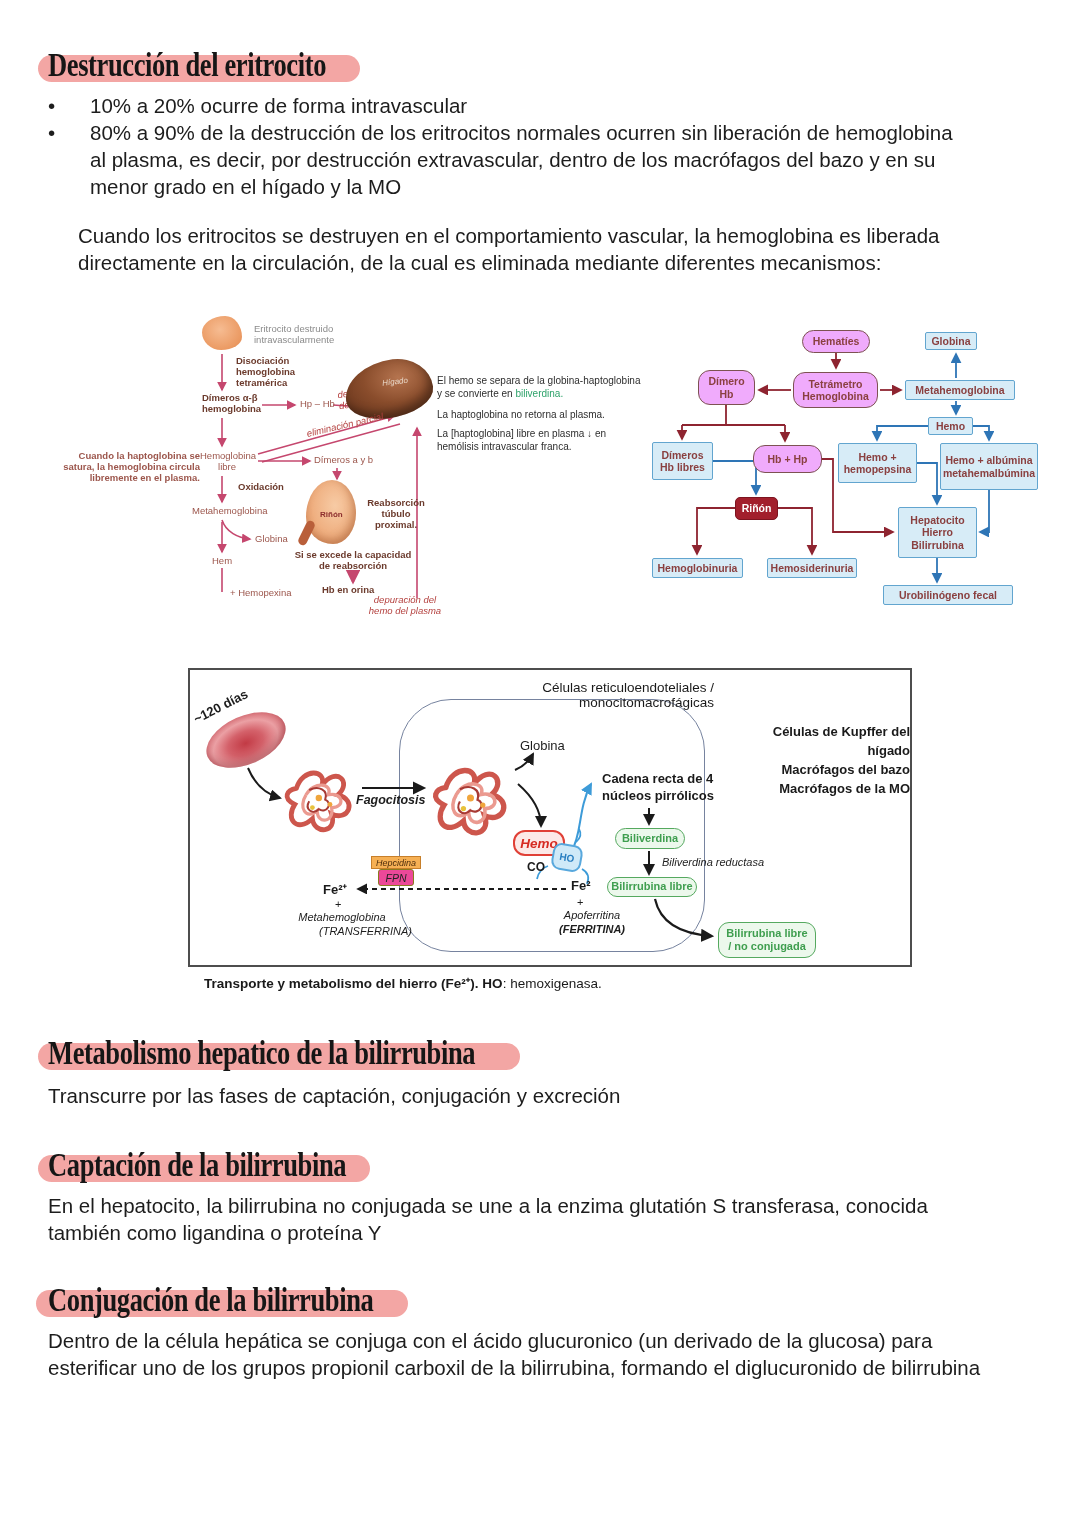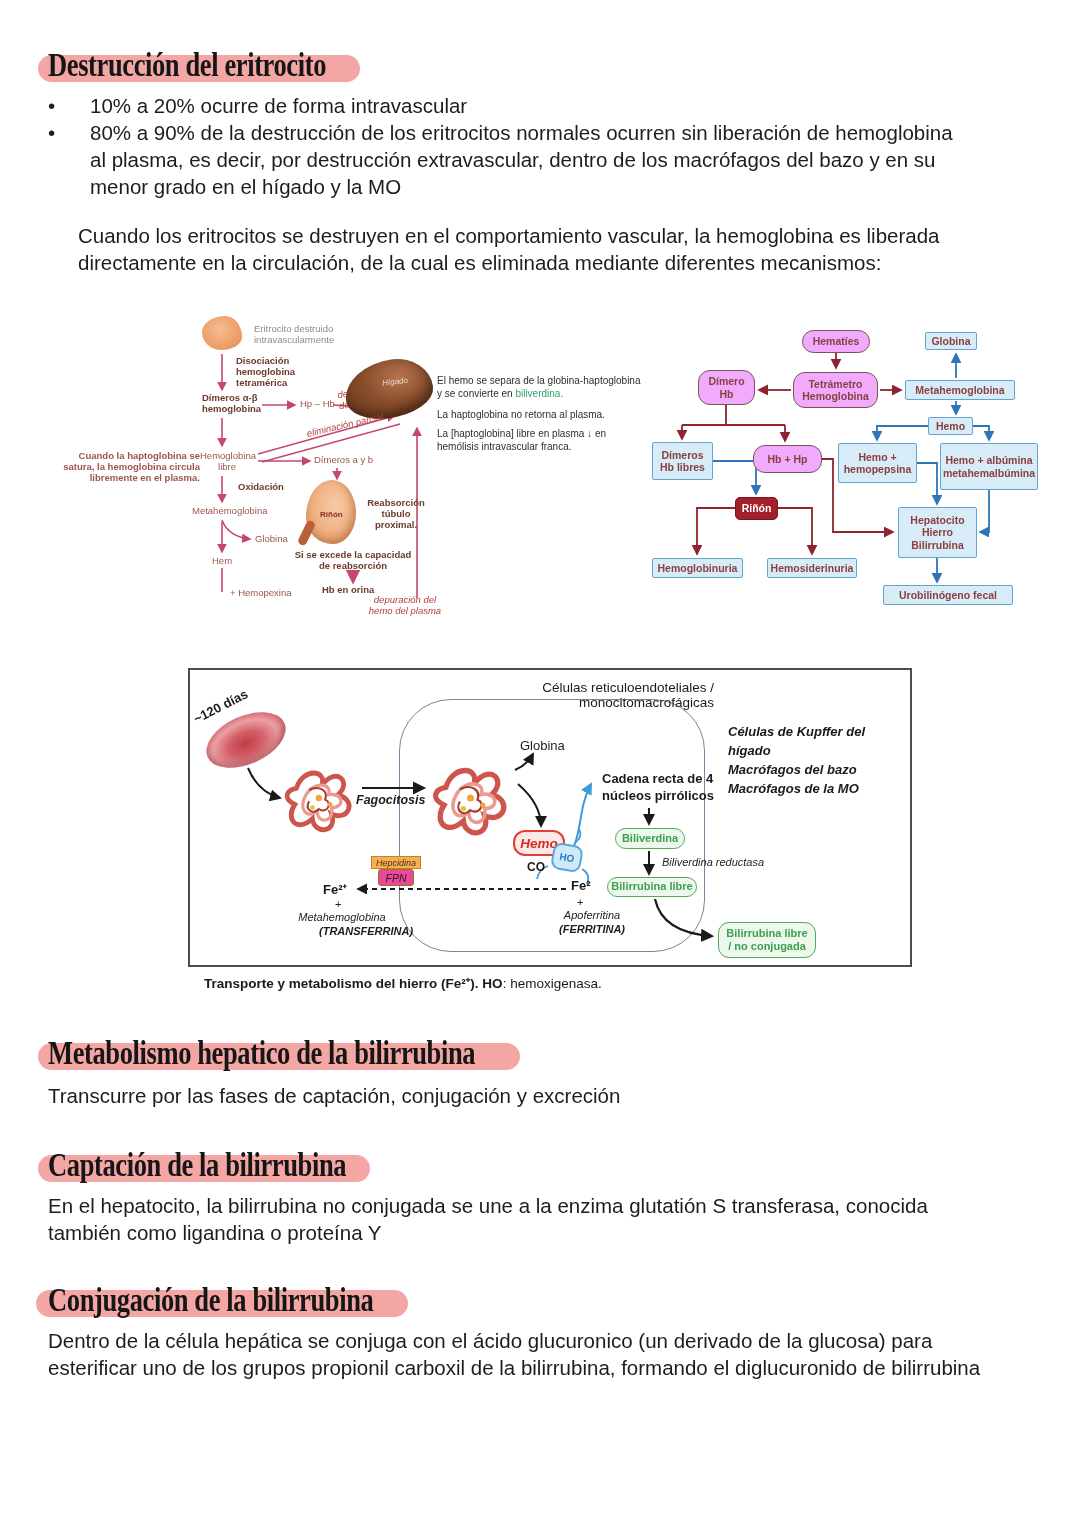--- a/index.html
+++ b/index.html
@@ -175,21 +175,21 @@
   <div class="abs fcbox fcdark" style="left:90px;top:177px;width:43px;height:23px;">Riñón</div>
   <div class="abs fcbox fcblue" style="left:253px;top:187px;width:79px;height:51px;">Hepatocito Hierro Bilirrubina</div>
   <div class="abs fcbox fcblue" style="left:7px;top:238px;width:91px;height:20px;">Hemoglobinuria</div>
   <div class="abs fcbox fcblue" style="left:122px;top:238px;width:90px;height:20px;">Hemosiderinuria</div>
   <div class="abs fcbox fcblue" style="left:238px;top:265px;width:130px;height:20px;">Urobilinógeno fecal</div>
 </div>
 
 <div class="abs d3frame" style="left:188px;top:668px;width:724px;height:299px;">
   <div class="abs cellrect" style="left:209px;top:29px;width:306px;height:253px;"></div>
   <div class="abs d3t" style="left:224px;top:10px;width:300px;text-align:right;">Células reticuloendoteliales / monocitomacrofágicas</div>
-  <div class="abs d3bold" style="left:538px;top:52px;width:182px;text-align:left;font-size:13px;line-height:19px;font-style:italic;">
+  <div class="abs d3bold" style="left:538px;top:52px;width:182px;text-align:right;font-size:13px;line-height:19px;">
     <div>Células de Kupffer del hígado</div>
     <div>Macrófagos del bazo</div>
     <div>Macrófagos de la MO</div>
   </div>
 
   <div class="abs" style="left:0px;top:24px;width:80px;transform:rotate(-27deg);font-weight:bold;font-size:13px;">~120 días</div>
   <div class="abs rbc" style="left:14px;top:46px;"></div>
 
   <svg class="abs" style="left:92px;top:88px;" width="80" height="80" viewBox="0 0 100 100">
       <use href="#hbmol"></use>
@@ -222,21 +222,21 @@
   <div class="abs hoblob" style="left:362px;top:174px;width:30px;height:27px;">HO</div>
   <div class="abs d3bold" style="left:337px;top:190px;font-size:12px;">CO</div>
 
   <div class="abs hepcid" style="left:181px;top:186px;width:50px;height:13px;">Hepcidina</div>
   <div class="abs fpn" style="left:188px;top:199px;width:36px;height:17px;">FPN</div>
 
   <div class="abs d3bold" style="left:133px;top:210px;font-size:13px;">Fe²⁺</div>
   <div class="abs" style="left:145px;top:228px;font-size:11px;">+</div>
   <div class="abs" style="left:98px;top:240px;width:108px;text-align:center;font-size:11px;line-height:14px;">
     <div style="font-style:italic;">Metahemoglobina</div>
-    <div style="font-style:italic;font-weight:bold;margin-left:31px;">(TRANSFERRINA)</div>
+    <div style="font-style:italic;font-weight:normal;margin-left:31px;">(TRANSFERRINA)</div>
   </div>
 
   <div class="abs d3bold" style="left:381px;top:208px;font-size:13px;">Fe²</div>
   <div class="abs" style="left:387px;top:226px;font-size:11px;">+</div>
   <div class="abs" style="left:352px;top:238px;width:100px;text-align:center;font-size:11px;line-height:14px;">
     <div style="font-style:italic;">Apoferritina</div>
     <div style="font-style:italic;font-weight:bold;">(FERRITINA)</div>
   </div>
 
   <div class="abs greenbox" style="left:425px;top:158px;width:70px;height:21px;">Biliverdina</div>

